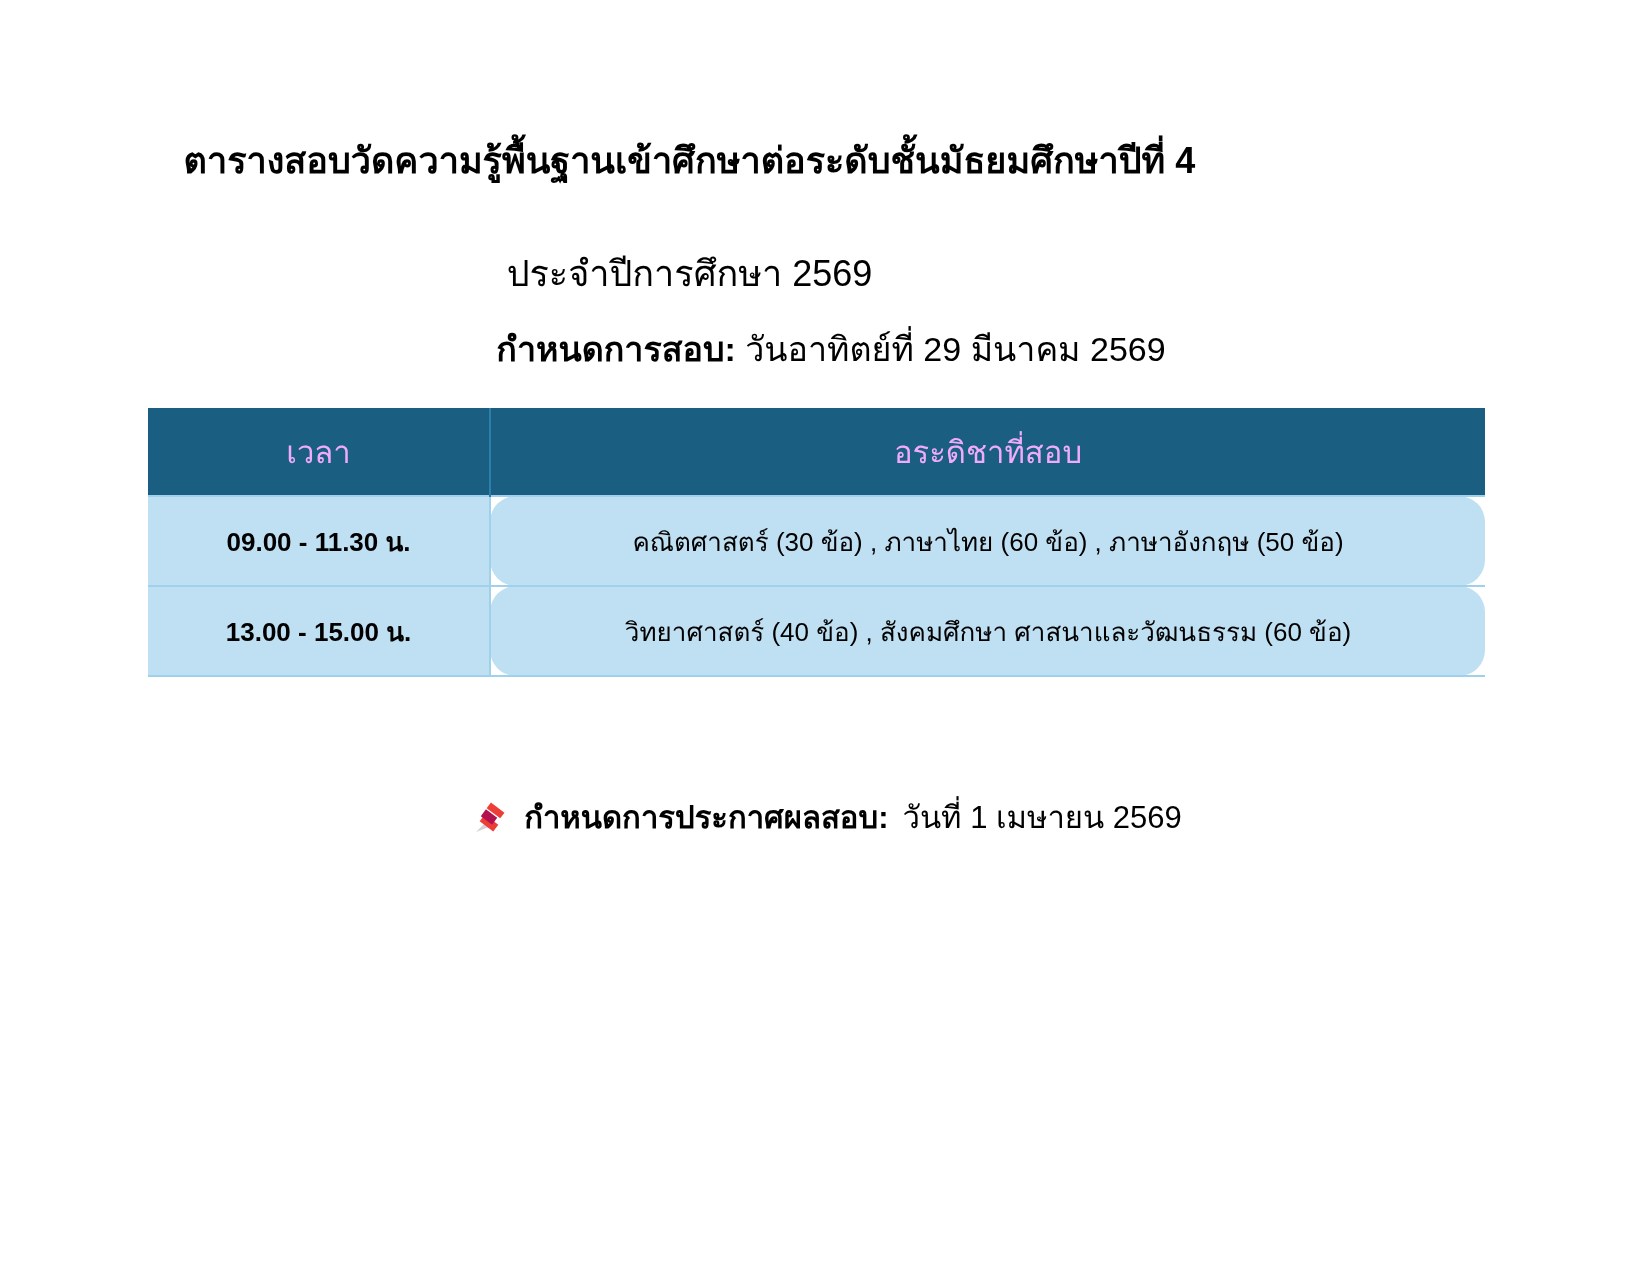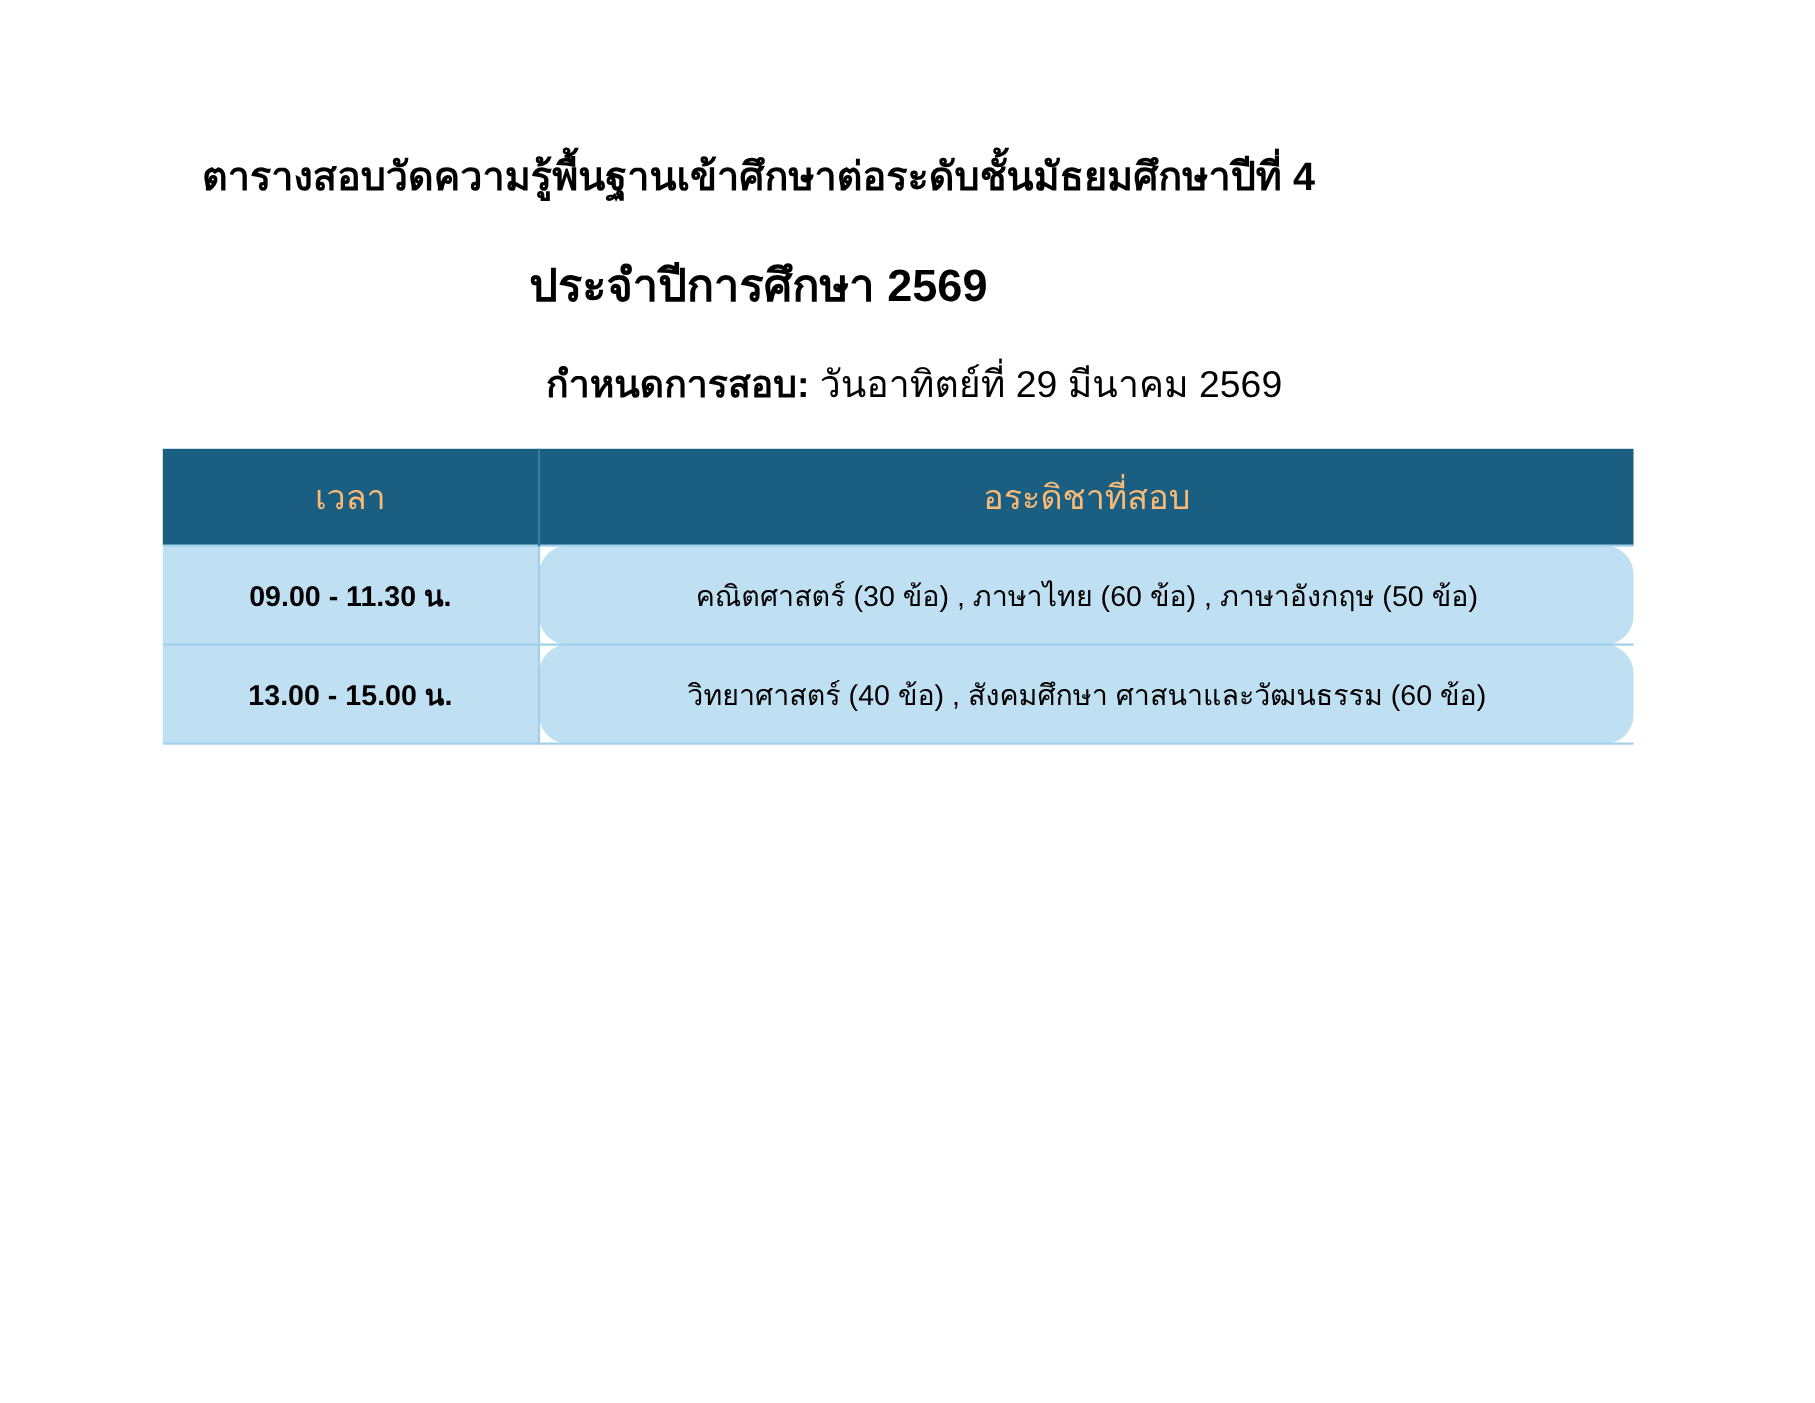--- a/index.html
+++ b/index.html
@@ -32,25 +32,25 @@
   .title-line-1 {
     font-size: 36px;
     font-weight: bold;
     color: #000000;
     line-height: 1.25;
     letter-spacing: 0px;
     white-space: nowrap;
   }
 
   .title-line-2 {
-    font-size: 41px;
-    font-weight: bold;
+    font-size: 36px;
+    font-weight: normal;
     color: #000000;
     line-height: 1.25;
-    margin-top: 52px;
+    margin-top: 68px;
     white-space: nowrap;
   }
 
   .exam-date-line {
     position: absolute;
     top: 322px;
     left: 0;
     width: 1650px;
     text-align: center;
     font-size: 34px;
@@ -73,21 +73,21 @@
     width: 1337px;
     border-collapse: collapse;
     table-layout: fixed;
   }
 
   .exam-table col.col-time { width: 342px; }
   .exam-table col.col-subj { width: 995px; }
 
   .exam-table thead th {
     background: #1a5f82;
-    color: #fdba74;
+    color: #f0abfc;
     font-size: 31px;
     font-weight: normal;
     text-align: center;
     height: 88px;
     vertical-align: middle;
     padding: 0 8px;
     border: none;
   }
   .exam-table thead th.th-time {
     border-right: 2px solid #2b7fa8;
@@ -185,14 +185,26 @@
         <td class="cell-time">09.00 - 11.30 น.</td>
         <td class="cell-subject">คณิตศาสตร์ (30 ข้อ) , ภาษาไทย (60 ข้อ) , ภาษาอังกฤษ (50 ข้อ)</td>
       </tr>
       <tr class="row-shaded">
         <td class="cell-time">13.00 - 15.00 น.</td>
         <td class="cell-subject">วิทยาศาสตร์ (40 ข้อ) , สังคมศึกษา ศาสนาและวัฒนธรรม (60 ข้อ)</td>
       </tr>
     </tbody>
   </table>
 
+  <div class="footer-note">
+    <span class="pin-icon">
+      <svg width="42" height="42" viewBox="0 0 42 42" aria-hidden="true">
+        <path d="M8 36 L17 27 L21 31 Z" fill="#d3d3d3"></path>
+        <path d="M12 24 L18 18 L30 30 L24 36 Z" fill="#ee3d36" transform="rotate(-8 21 27)"></path>
+        <path d="M19 13 L29 23 L23 29 L13 19 Z" fill="#b2114f" transform="rotate(-8 21 21)"></path>
+        <path d="M24 6 L36 18 L31 23 L19 11 Z" fill="#ee3d36" transform="rotate(-8 27 14)"></path>
+      </svg>
+    </span>
+    <span class="footer-label">กำหนดการประกาศผลสอบ:</span>
+    <span class="footer-value">วันที่ 1 เมษายน 2569</span>
+  </div>
 
 </div>
 
 </body></html>

